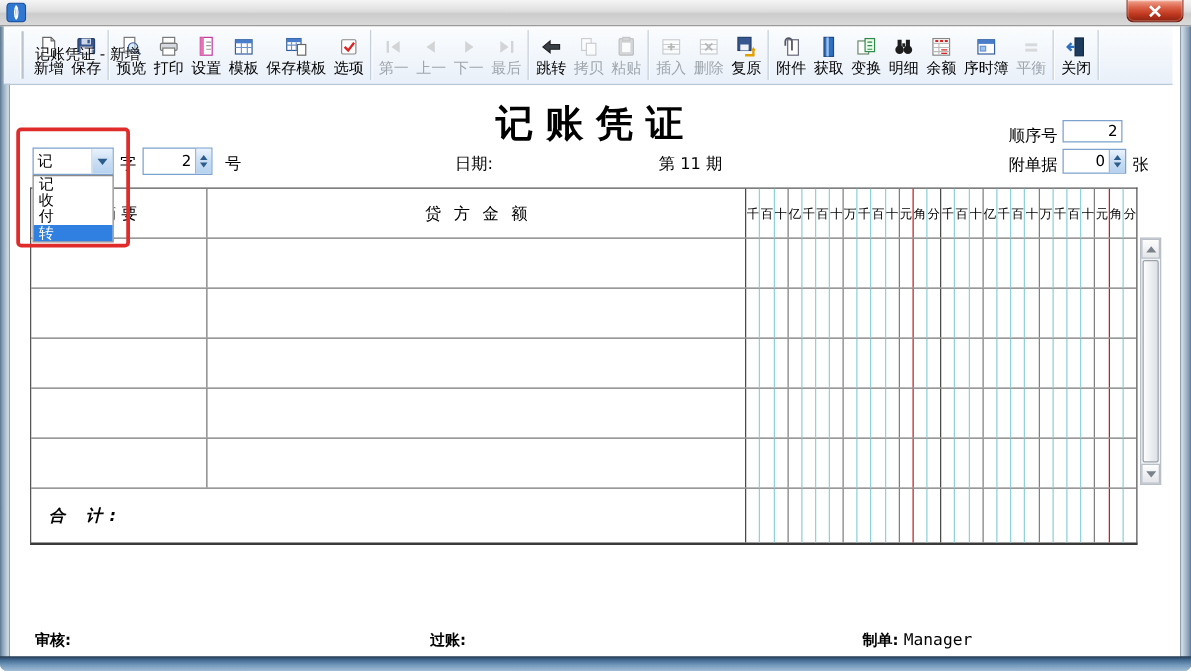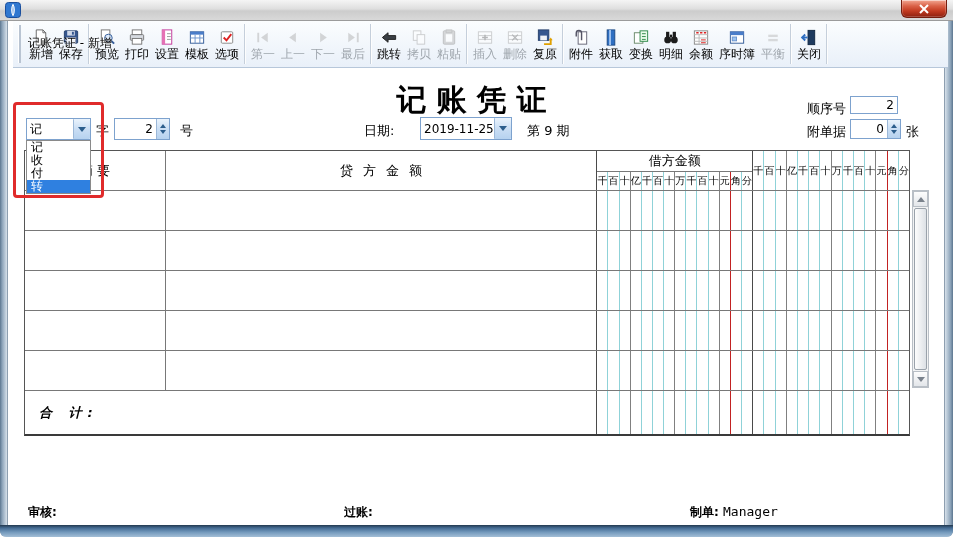--- a/index.html
+++ b/index.html
@@ -16,23 +16,23 @@
       background:linear-gradient(#f3a893,#da6248 35%,#c23a20 65%,#8d2110);
       border:1px solid #761d0e;border-top:none;display:flex;align-items:center;justify-content:center;
       box-shadow:inset 0 1px 0 rgba(255,255,255,.4), inset 0 0 0 1px rgba(255,255,255,.2);z-index:70;}
   .frame-left{position:absolute;left:0;top:21px;width:8px;height:516px;
       background:linear-gradient(to right,#5c768f,#8ba2b8 30%,#bccbd9 75%,#d7e1ea);border-right:1px solid #8e9fb0;}
   .frame-right{position:absolute;right:0;top:21px;width:9px;height:516px;
       background:linear-gradient(to left,#5c768f,#8ba2b8 30%,#bccbd9 75%,#d7e1ea);border-left:1px solid #8e9fb0;}
   .frame-bottom{position:absolute;left:0;bottom:0;width:953px;height:12px;border-radius:0 0 6px 6px;
       background:linear-gradient(#22384e,#446b93 25%,#7399bc 60%,#a3bed6);}
   
-  .toolbar{position:absolute;left:13px;top:21px;width:935px;height:47px;
+  .toolbar{position:absolute;left:3px;top:21px;width:935px;height:47px;
       background:linear-gradient(#fbfdfe,#e9f0f9);border-bottom:1px solid #b7c7da;
-      display:flex;align-items:center;padding-left:4px;z-index:5;}
+      display:flex;align-items:center;padding-left:12px;z-index:5;}
   .grip{width:3px;height:38px;border-left:1px solid #ffffff;border-right:2px solid #b9c4d2;margin:0 5px 0 1px;}
   .tbtn{display:flex;flex-direction:column;align-items:center;justify-content:center;
       min-width:30px;height:44px;padding:0 3px;gap:1px;cursor:default;}
   .tbtn svg{width:20px;height:19px;display:block;}
   .tbtn .lb{font-size:12px;line-height:13px;white-space:nowrap;}
   .tbtn.disabled .lb{color:#9fa6ad;}
   .tbtn.disabled svg{opacity:.5;filter:grayscale(1);}
   .tsep{width:0;height:40px;border-left:1px solid #c5cfdb;border-right:1px solid #fdfdfd;margin:0 2px;}
   
   .panel{position:absolute;left:9px;top:68px;width:935px;height:457px;background:#fff;}
@@ -167,20 +167,29 @@
         <div class="tbtn">
           <svg viewBox="0 0 20 20">
             <rect x="3" y="4" width="14" height="12" fill="#fff" stroke="#335c99"></rect>
             <rect x="3" y="4" width="14" height="3" fill="#4a7dc9"></rect>
             <path d="M3 10.5h14M8 7v9M13 7v9" stroke="#6b93cc"></path>
           </svg>
           <span class="lb">模板</span>
         </div>
         <div class="tbtn">
           <svg viewBox="0 0 20 20">
+            <rect x="2" y="3" width="12" height="10" fill="#fff" stroke="#335c99"></rect>
+            <rect x="2" y="3" width="12" height="3" fill="#4a7dc9"></rect>
+            <path d="M2 8.5h12M6 6v7M10 6v7" stroke="#6b93cc"></path>
+            <rect x="11" y="8" width="7" height="9" fill="#fff" stroke="#666"></rect>
+          </svg>
+          <span class="lb">保存模板</span>
+        </div>
+        <div class="tbtn">
+          <svg viewBox="0 0 20 20">
             <rect x="4" y="4" width="12" height="12" rx="1" fill="#fff" stroke="#888"></rect>
             <path d="M6.5 10l3 3 5-6.5" stroke="#d22" stroke-width="2" fill="none"></path>
           </svg>
           <span class="lb">选项</span>
         </div>
         <div class="tsep"></div>
         <div class="tbtn disabled">
           <svg viewBox="0 0 20 20">
             <rect x="4" y="5" width="2" height="10" fill="#aab2ba"></rect>
             <path d="M15 5v10l-7-5z" fill="#aab2ba"></path>
@@ -350,34 +359,27 @@
   <div class="inbox" style="left:114px;top:118px;width:56px;height:22px;">
     <div class="val right">2</div>
     <div class="spin-btn">
         <div class="up"></div>
         <div class="dn"></div>
       </div>
   </div>
   <div class="lbl" style="left:180px;top:122px;">号</div>
 
   <div class="lbl" style="left:364px;top:122px;">日期:</div>
-  <div class="inbox" style="left:420px;top:117px;width:92px;height:23px;">
-    <div class="val">2019-11-25</div>
-    <div class="drop-btn">
-        <div class="chev"></div>
-      </div>
-  </div>
-  <div class="lbl" style="left:527px;top:122px;">第 9 期</div>
+  <div class="lbl" style="left:527px;top:122px;">第 11 期</div>
 
   <div class="vtable" id="vtable">
       <div class="trow" style="height: 40px;">
         <div class="hcellA">摘 要</div>
         <div class="hcellB">贷方金额</div>
         <div class="amtcol debit">
-          <div class="amt-title">借方金额</div>
           <div class="dgrow">
             <div class="dg">千</div>
             <div class="dg">百</div>
             <div class="dg gline">十</div>
             <div class="dg">亿</div>
             <div class="dg">千</div>
             <div class="dg">百</div>
             <div class="dg gline">十</div>
             <div class="dg">万</div>
             <div class="dg">千</div>

